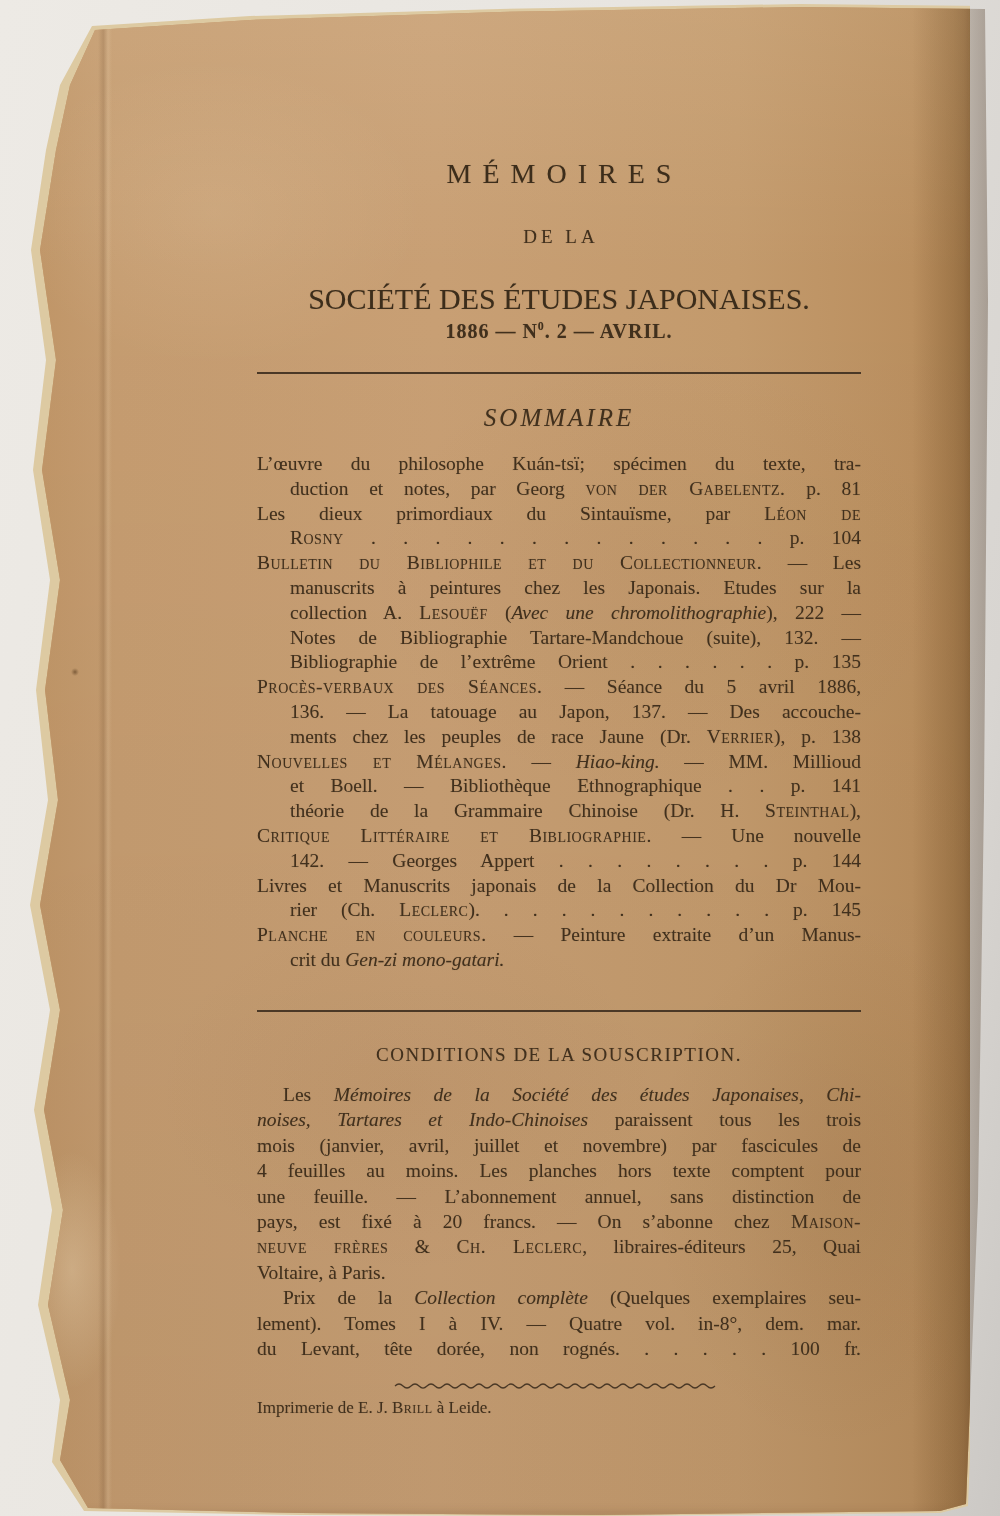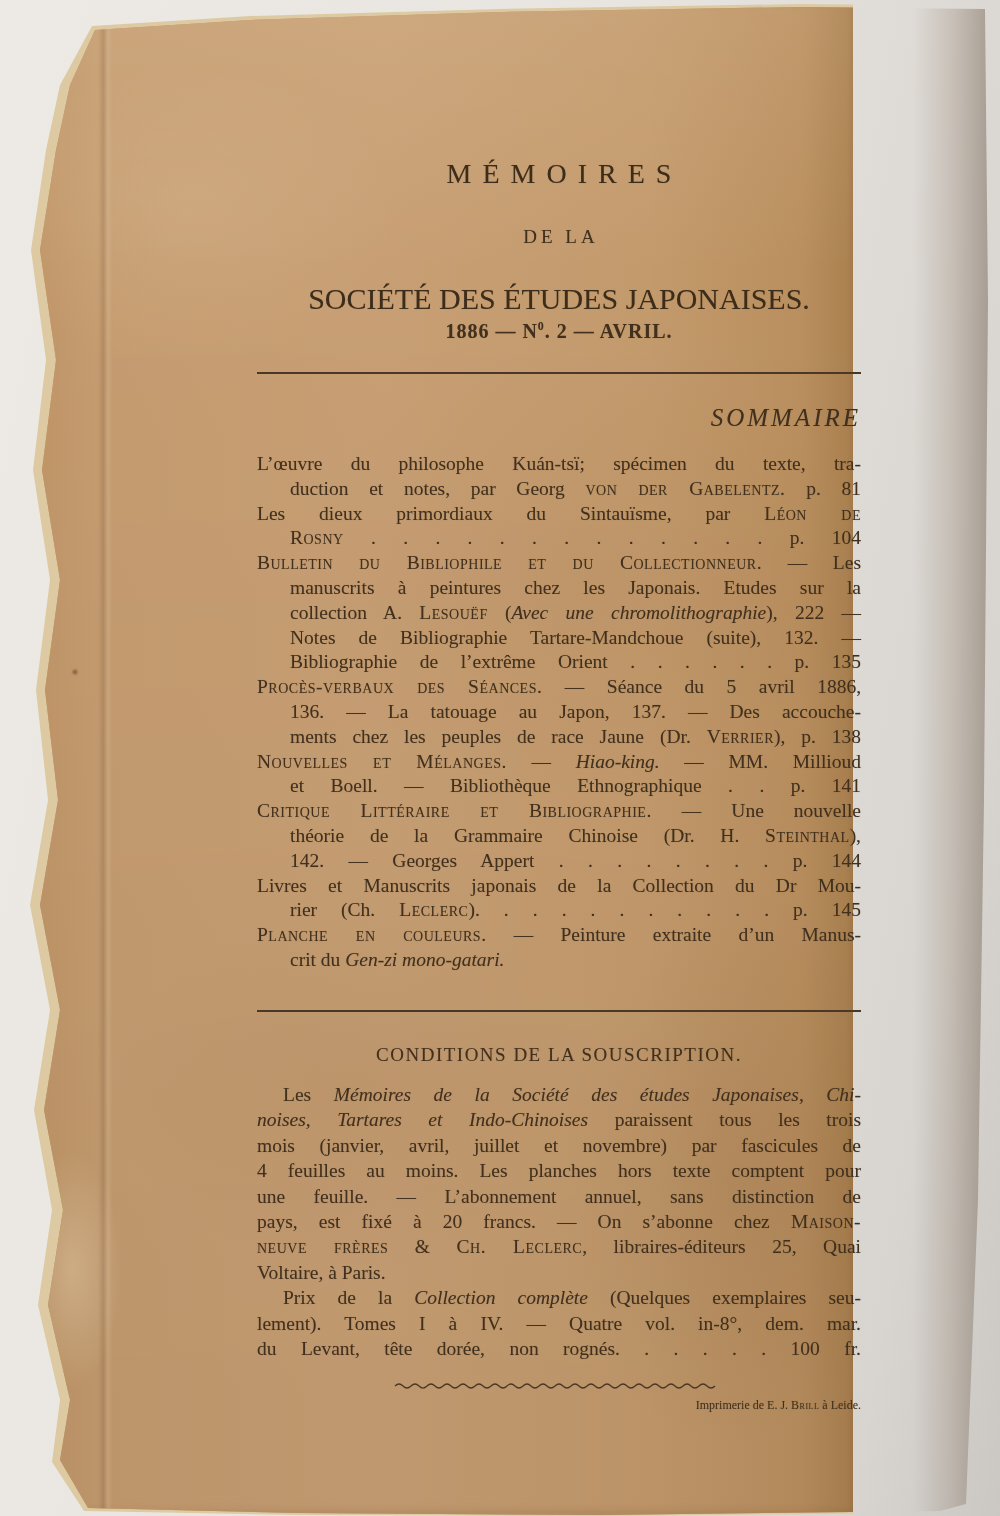--- a/index.html
+++ b/index.html
@@ -1,21 +1,21 @@
 <!DOCTYPE html>
 <html><head>
 <meta charset="utf-8">
 <style>
   html,body{margin:0;padding:0;}
   body{
     width:1000px;height:1516px;overflow:hidden;
     background:linear-gradient(100deg,#edeae5 0%,#e8e5e0 50%,#d8d5d1 88%,#cbc8c4 100%);
     font-family:"Liberation Serif","DejaVu Serif",serif;
   }
-  .photo{position:relative;width:853px;height:1516px;}
+  .photo{position:relative;width:970px;height:1516px;}
 
   
   .deckle{
     position:absolute;inset:0;background:#ddcaa2;
     clip-path:polygon(92px 26px,250px 16px,500px 9px,800px 4px,987px 6px,
       990px 300px,986px 800px,980px 1200px,968px 1506px,
       940px 1513px,600px 1516px,300px 1515px,84px 1511px,
       52px 1462px,60px 1400px,38px 1305px,52px 1210px,34px 1110px,
       50px 1010px,30px 905px,48px 800px,36px 690px,50px 580px,
       33px 470px,46px 360px,31px 250px,46px 150px,60px 85px);
@@ -59,33 +59,33 @@
   }
   .content>div{position:absolute;width:100%;}
   .m-title{top:158px;text-align:center;font-size:28px;letter-spacing:11px;padding-left:11px;box-sizing:border-box;color:#3c2d1b;}
   .m-dela{top:226px;text-align:center;font-size:19px;letter-spacing:4px;padding-left:4px;box-sizing:border-box;}
   .m-soc{top:262px;text-align:center;font-size:30px;white-space:nowrap;color:#3c2d1b;margin-top:20px;}
   .m-issue{top:320px;text-align:center;font-size:20px;font-weight:bold;letter-spacing:1px;}
   .m-issue sup{font-size:12px;vertical-align:super;line-height:0;}
   .hrule{left:50%;transform:translateX(-50%);height:2px;background:#4a3826;}
   .rule1{top:372px;width:96px;}
   .rule2{top:1010px;width:106px;}
-  .m-sommaire{top:404px;text-align:right;font-style:italic;font-size:25px;letter-spacing:3px;}
+  .m-sommaire{top:404px;text-align:center;font-style:italic;font-size:25px;letter-spacing:3px;}
   .sommaire-list{top:452px;font-size:19.5px;line-height:24.8px;}
   .m-cond{top:1044px;text-align:center;font-size:19px;letter-spacing:1.5px;}
   .conditions-list{top:1082px;font-size:19.5px;line-height:25.4px;}
   .tline{text-align:justify;text-align-last:justify;}
   .tline.end{text-align:left;text-align-last:left;}
   .tline.ind{padding-left:33px;}
   .tline.fst{text-indent:26px;}
   .s-n{font-style:normal;}
   .s-i{font-style:italic;}
   .s-sc{font-variant:small-caps;letter-spacing:0.5px;}
   .wavy{top:1381px;left:50%;transform:translateX(-50%);width:330px;height:8px;}
-  .imprint{top:1398px;text-align:right;font-size:12px;}
+  .imprint{top:1398px;text-align:left;font-size:17px;}
 </style>
 </head>
 <body>
 
 <div class="photo">
   <div class="deckle"></div>
   <div class="page">
     <div class="crease"></div>
     <div class="right-shade"></div>
 
@@ -104,22 +104,22 @@
           <div class="tline"><span class="s-sc">Bulletin du Bibliophile et du Collectionneur.</span><span class="s-n"> — Les</span></div>
           <div class="tline ind"><span class="s-n">manuscrits à peintures chez les Japonais. Etudes sur la</span></div>
           <div class="tline ind"><span class="s-n">collection A. </span><span class="s-sc">Lesouëf</span><span class="s-n"> (</span><span class="s-i">Avec une chromolithographie</span><span class="s-n">), 222 —</span></div>
           <div class="tline ind"><span class="s-n">Notes de Bibliographie Tartare-Mandchoue (suite), 132. —</span></div>
           <div class="tline ind"><span class="s-n">Bibliographie de l’extrême Orient . . . . . . p. 135</span></div>
           <div class="tline"><span class="s-sc">Procès-verbaux des Séances.</span><span class="s-n"> — Séance du 5 avril 1886,</span></div>
           <div class="tline ind"><span class="s-n">136. — La tatouage au Japon, 137. — Des accouche-</span></div>
           <div class="tline ind"><span class="s-n">ments chez les peuples de race Jaune (Dr. </span><span class="s-sc">Verrier</span><span class="s-n">), p. 138</span></div>
           <div class="tline"><span class="s-sc">Nouvelles et Mélanges.</span><span class="s-n"> — </span><span class="s-i">Hiao-king.</span><span class="s-n"> — MM. Millioud</span></div>
           <div class="tline ind"><span class="s-n">et Boell. — Bibliothèque Ethnographique . . p. 141</span></div>
+          <div class="tline ind"><span class="s-n">théorie de la Grammaire Chinoise (Dr. H. </span><span class="s-sc">Steinthal</span><span class="s-n">),</span></div>
           <div class="tline"><span class="s-sc">Critique Littéraire et Bibliographie.</span><span class="s-n"> — Une nouvelle</span></div>
-          <div class="tline ind"><span class="s-n">théorie de la Grammaire Chinoise (Dr. H. </span><span class="s-sc">Steinthal</span><span class="s-n">),</span></div>
           <div class="tline ind"><span class="s-n">142. — Georges Appert . . . . . . . . p. 144</span></div>
           <div class="tline"><span class="s-n">Livres et Manuscrits japonais de la Collection du Dr Mou-</span></div>
           <div class="tline ind"><span class="s-n">rier (Ch. </span><span class="s-sc">Leclerc</span><span class="s-n">). . . . . . . . . . . p. 145</span></div>
           <div class="tline"><span class="s-sc">Planche en couleurs.</span><span class="s-n"> — Peinture extraite d’un Manus-</span></div>
           <div class="tline ind end"><span class="s-n">crit du </span><span class="s-i">Gen-zi mono-gatari.</span></div>
         </div>
       <div class="hrule rule2"></div>
       <div class="m-cond">CONDITIONS DE LA SOUSCRIPTION.</div>
       <div class="conditions-list">
           <div class="tline fst"><span class="s-n">Les </span><span class="s-i">Mémoires de la Société des études Japonaises</span><span class="s-n">, </span><span class="s-i">Chi-</span></div>

